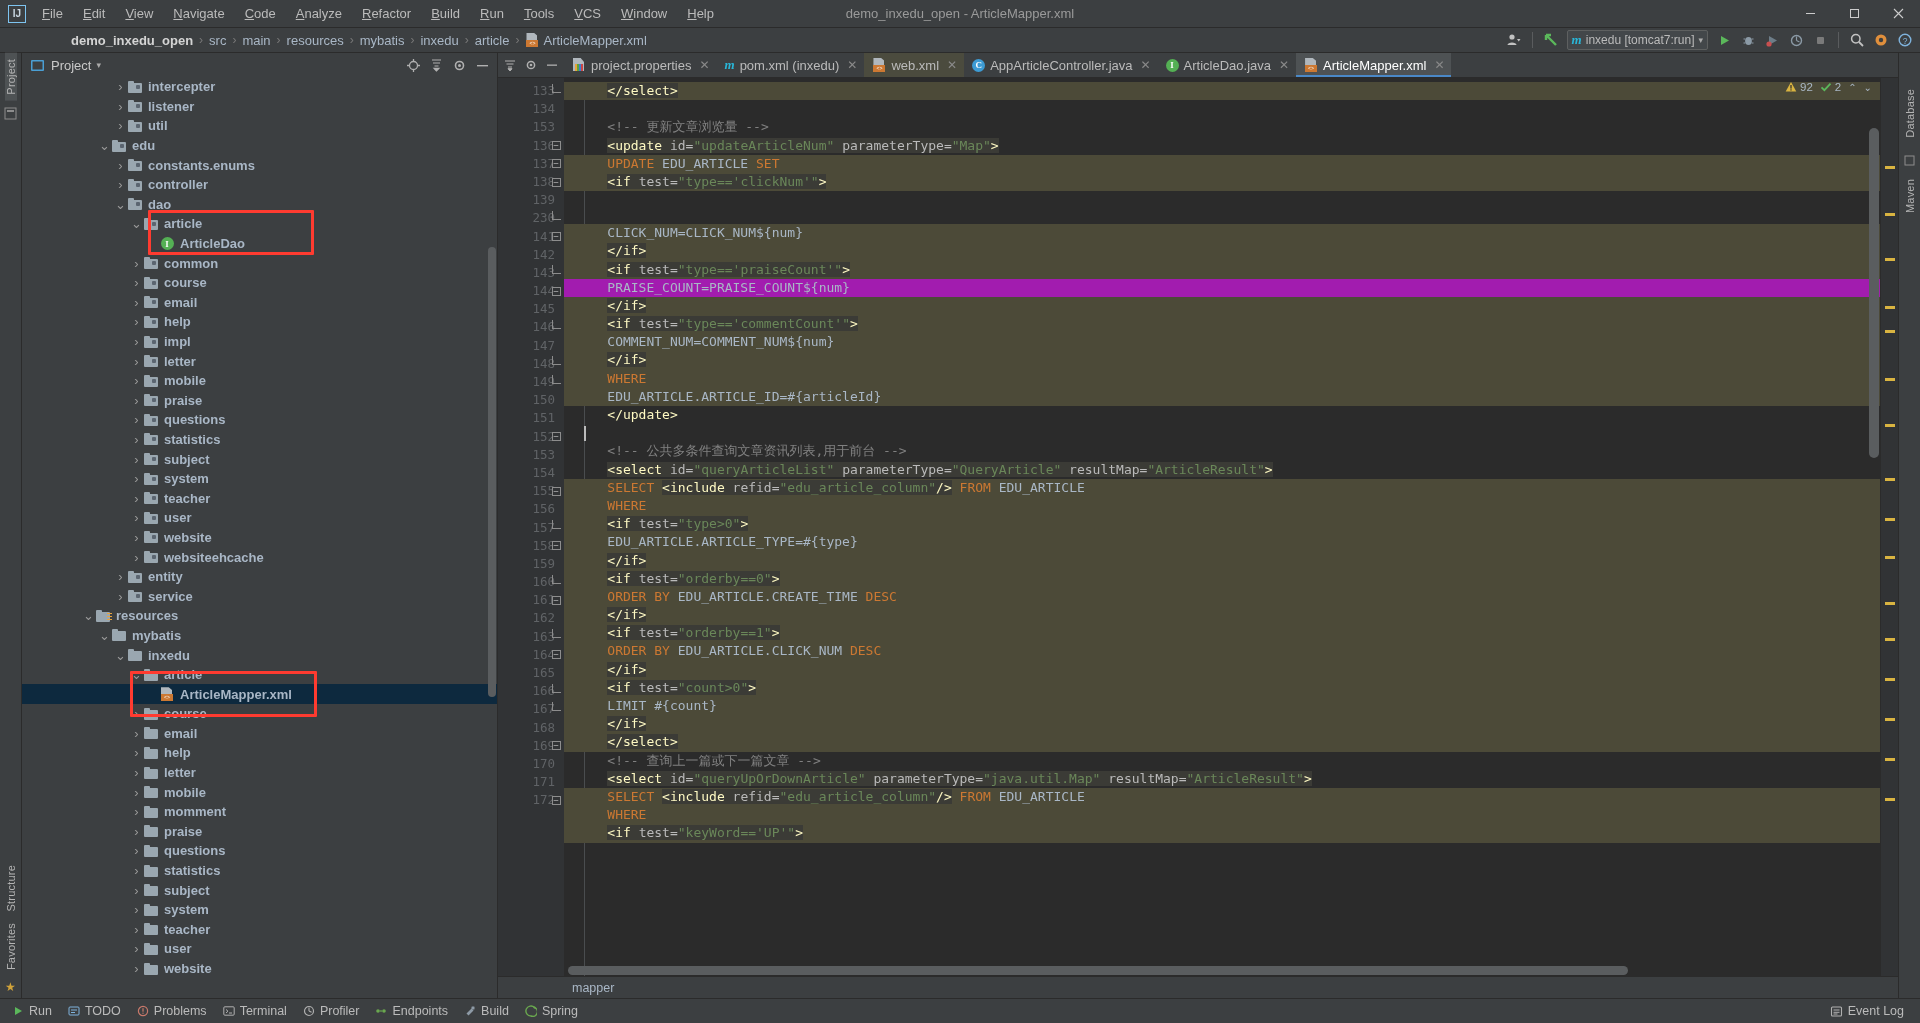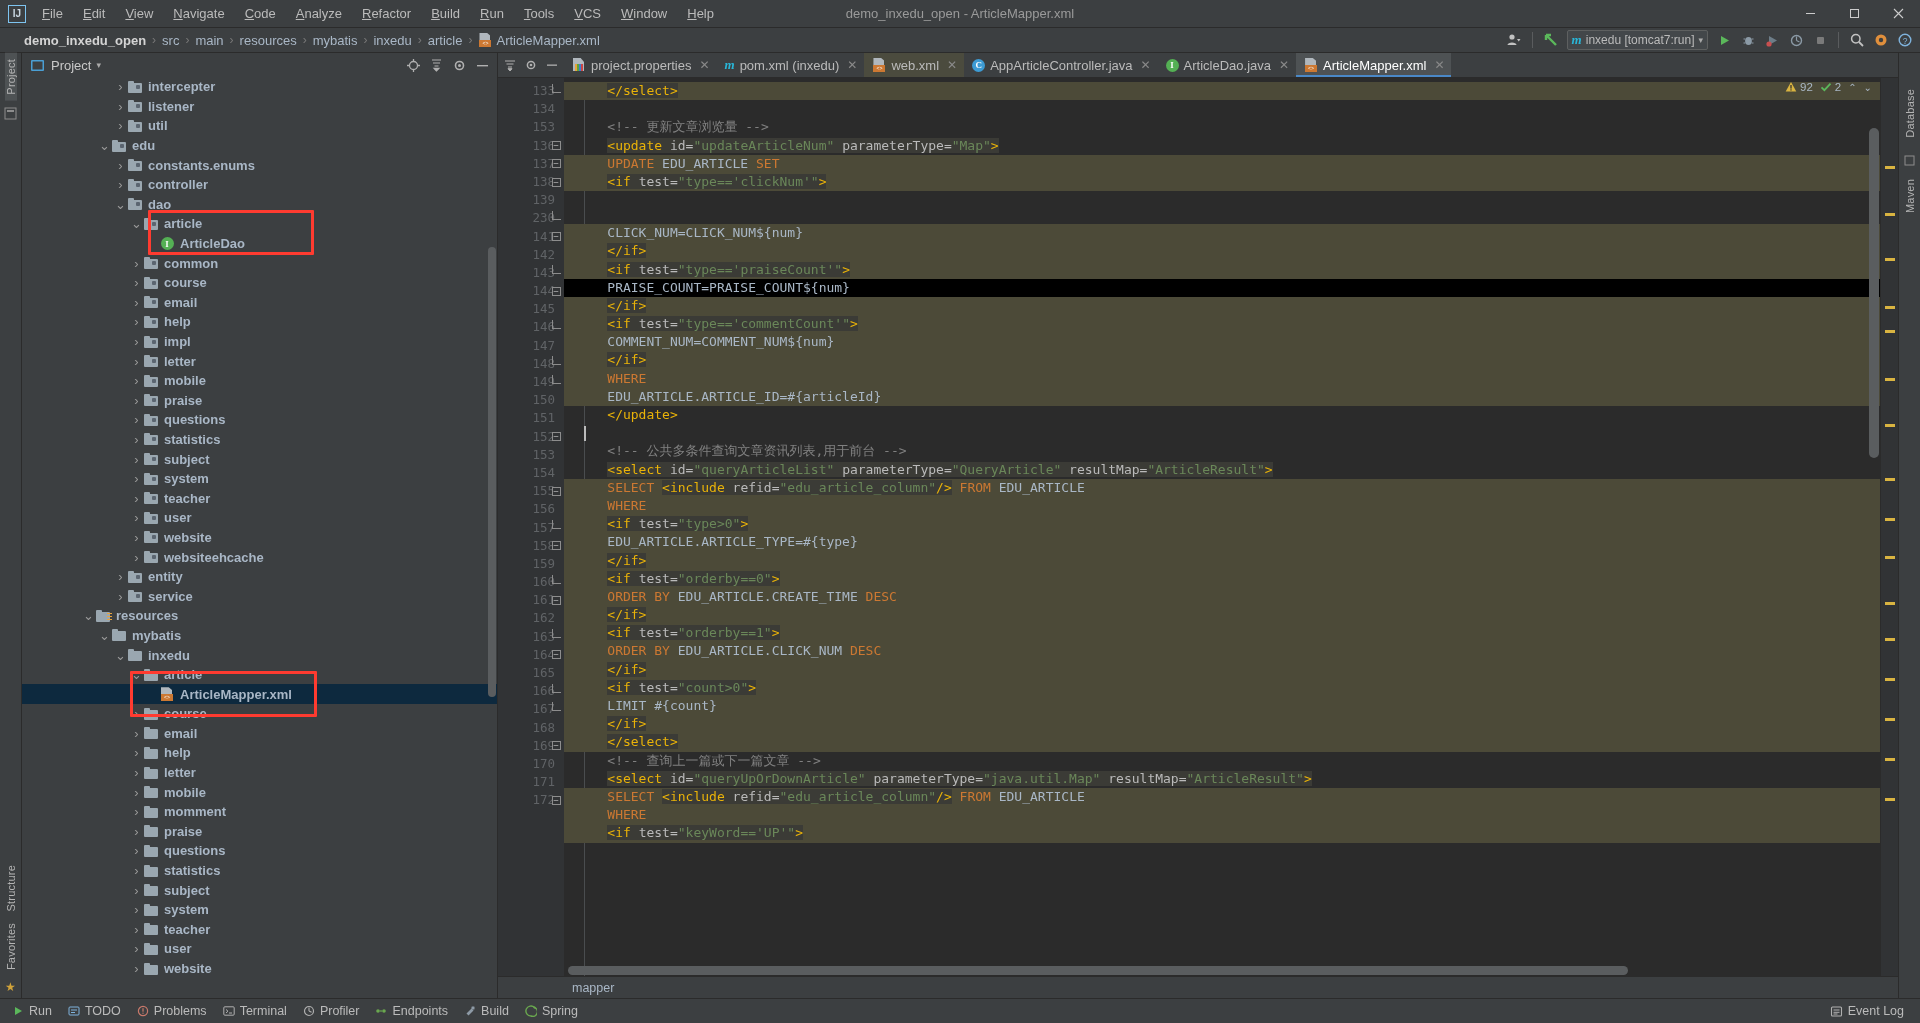--- a/index.html
+++ b/index.html
@@ -177,21 +177,21 @@
   }
   .fold-end { width:9px; height:9px; border-left:1px solid #8d8d8d; border-bottom:1px solid #8d8d8d; position:relative; top:-3px;}
 
   .codearea {
     flex: 1; position: relative; overflow: hidden; background: #2b2b2b;
     font-family: "DejaVu Sans Mono", monospace; font-size: 13px; padding-top: 4px;
   }
   .cline { height: 18.2px; line-height: 18.2px; white-space: pre; padding-left: 12px; position: relative;}
   .cline .seg { }
   
-  .t-tag     { color: #eab308; }
+  .t-tag     { color: #fef9c3; }
   .t-attr    { color: #bababa; }
   .t-val     { color: #6a8759; }
   .t-cmt     { color: #808080; }
   .t-txt     { color: #a9b7c6; }
   .t-kw      { color: #cc7832; }
   .t-plain   { color: #a9b7c6; }
 
   .caret { position: absolute; width: 2px; background: #bbbbbb; }
 
   
@@ -268,21 +268,21 @@
       </div>
       <div class="win-btn close">
         <svg width="11" height="11" viewBox="0 0 11 11">
             <path d="M1 1 L10 10 M10 1 L1 10" stroke="#cccccc" stroke-width="1.1"></path>
           </svg>
       </div>
     </div>
   </div>
 
   <div class="navbar">
-    <div id="crumbs" style="display:flex;align-items:center;">
+    <div id="crumbs" style="display:flex;align-items:center;margin-left:47px;">
         <span class="crumb bold">
           <span>demo_inxedu_open</span>
         </span>
         <span class="crumb-sep">›</span>
         <span class="crumb">
           <span>src</span>
         </span>
         <span class="crumb-sep">›</span>
         <span class="crumb">
           <span>main</span>
@@ -1009,21 +1009,21 @@
           <div class="indent-guide" style="left:20px;top:4px;"></div>
         <div class="cline" style="background: rgb(76, 74, 56);"><span class="seg t-plain">    </span><span class="seg t-tag" style="background: rgb(59, 59, 54);">&lt;/select&gt;</span></div>
             <div class="cline">&nbsp;</div>
             <div class="cline"><span class="seg t-plain">    </span><span class="seg t-cmt">&lt;!-- 更新文章浏览量 --&gt;</span></div>
             <div class="cline" style="background: transparent;"><span class="seg t-plain">    </span><span class="seg t-tag" style="background: rgb(59, 59, 54);">&lt;update </span><span class="seg t-attr" style="background: rgb(59, 59, 54);">id=</span><span class="seg t-val" style="background: rgb(59, 59, 54);">"updateArticleNum"</span><span class="seg t-attr" style="background: rgb(59, 59, 54);"> parameterType=</span><span class="seg t-val" style="background: rgb(59, 59, 54);">"Map"</span><span class="seg t-tag" style="background: rgb(59, 59, 54);">&gt;</span></div>
             <div class="cline" style="background: rgb(76, 74, 56);"><span class="seg t-plain">    </span><span class="seg t-kw">UPDATE</span><span class="seg t-txt"> EDU_ARTICLE </span><span class="seg t-kw">SET</span></div>
             <div class="cline" style="background: rgb(76, 74, 56);"><span class="seg t-plain">    </span><span class="seg t-tag" style="background: rgb(59, 59, 54);">&lt;if </span><span class="seg t-attr" style="background: rgb(59, 59, 54);">test=</span><span class="seg t-val" style="background: rgb(59, 59, 54);">"type=='clickNum'"</span><span class="seg t-tag" style="background: rgb(59, 59, 54);">&gt;</span></div>
             <div class="cline" style="background: rgb(76, 74, 56); margin-top: 33px;"><span class="seg t-plain">    </span><span class="seg t-txt">CLICK_NUM=CLICK_NUM${num}</span></div>
             <div class="cline" style="background: rgb(76, 74, 56);"><span class="seg t-plain">    </span><span class="seg t-tag" style="background: rgb(59, 59, 54);">&lt;/if&gt;</span></div>
             <div class="cline" style="background: rgb(76, 74, 56);"><span class="seg t-plain">    </span><span class="seg t-tag" style="background: rgb(59, 59, 54);">&lt;if </span><span class="seg t-attr" style="background: rgb(59, 59, 54);">test=</span><span class="seg t-val" style="background: rgb(59, 59, 54);">"type=='praiseCount'"</span><span class="seg t-tag" style="background: rgb(59, 59, 54);">&gt;</span></div>
-            <div class="cline" style="background: #000000;"><span class="seg t-plain">    </span><span class="seg t-txt">PRAISE_COUNT=PRAISE_COUNT${num}</span></div>
+            <div class="cline" style="background: #a21caf;"><span class="seg t-plain">    </span><span class="seg t-txt">PRAISE_COUNT=PRAISE_COUNT${num}</span></div>
             <div class="cline" style="background: rgb(76, 74, 56);"><span class="seg t-plain">    </span><span class="seg t-tag" style="background: rgb(59, 59, 54);">&lt;/if&gt;</span></div>
             <div class="cline" style="background: rgb(76, 74, 56);"><span class="seg t-plain">    </span><span class="seg t-tag" style="background: rgb(59, 59, 54);">&lt;if </span><span class="seg t-attr" style="background: rgb(59, 59, 54);">test=</span><span class="seg t-val" style="background: rgb(59, 59, 54);">"type=='commentCount'"</span><span class="seg t-tag" style="background: rgb(59, 59, 54);">&gt;</span></div>
             <div class="cline" style="background: rgb(76, 74, 56);"><span class="seg t-plain">    </span><span class="seg t-txt">COMMENT_NUM=COMMENT_NUM${num}</span></div>
             <div class="cline" style="background: rgb(76, 74, 56);"><span class="seg t-plain">    </span><span class="seg t-tag" style="background: rgb(59, 59, 54);">&lt;/if&gt;</span></div>
             <div class="cline" style="background: rgb(76, 74, 56);"><span class="seg t-plain">    </span><span class="seg t-kw">WHERE</span></div>
             <div class="cline" style="background: rgb(76, 74, 56);"><span class="seg t-plain">    </span><span class="seg t-txt">EDU_ARTICLE.ARTICLE_ID=#{articleId}</span></div>
             <div class="cline"><span class="seg t-plain">    </span><span class="seg t-tag">&lt;/update&gt;</span></div>
             <div class="cline">&nbsp;<span class="caret" style="left: 20px; top: 2px; height: 15px;"></span></div>
             <div class="cline"><span class="seg t-plain">    </span><span class="seg t-cmt">&lt;!-- 公共多条件查询文章资讯列表,用于前台 --&gt;</span></div>
             <div class="cline" style="background: transparent;"><span class="seg t-plain">    </span><span class="seg t-tag" style="background: rgb(59, 59, 54);">&lt;select </span><span class="seg t-attr" style="background: rgb(59, 59, 54);">id=</span><span class="seg t-val" style="background: rgb(59, 59, 54);">"queryArticleList"</span><span class="seg t-attr" style="background: rgb(59, 59, 54);"> parameterType=</span><span class="seg t-val" style="background: rgb(59, 59, 54);">"QueryArticle"</span><span class="seg t-attr" style="background: rgb(59, 59, 54);"> resultMap=</span><span class="seg t-val" style="background: rgb(59, 59, 54);">"ArticleResult"</span><span class="seg t-tag" style="background: rgb(59, 59, 54);">&gt;</span></div>

